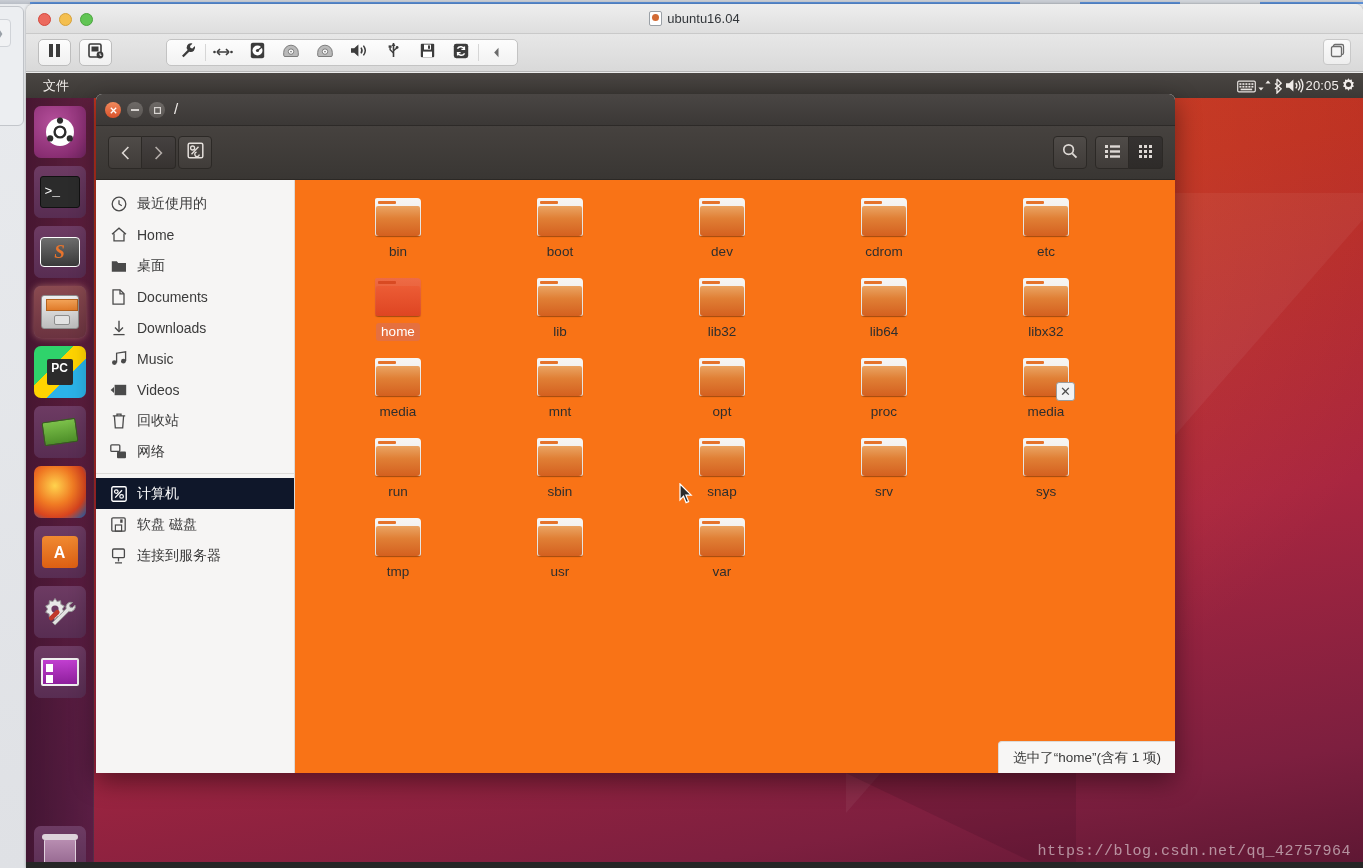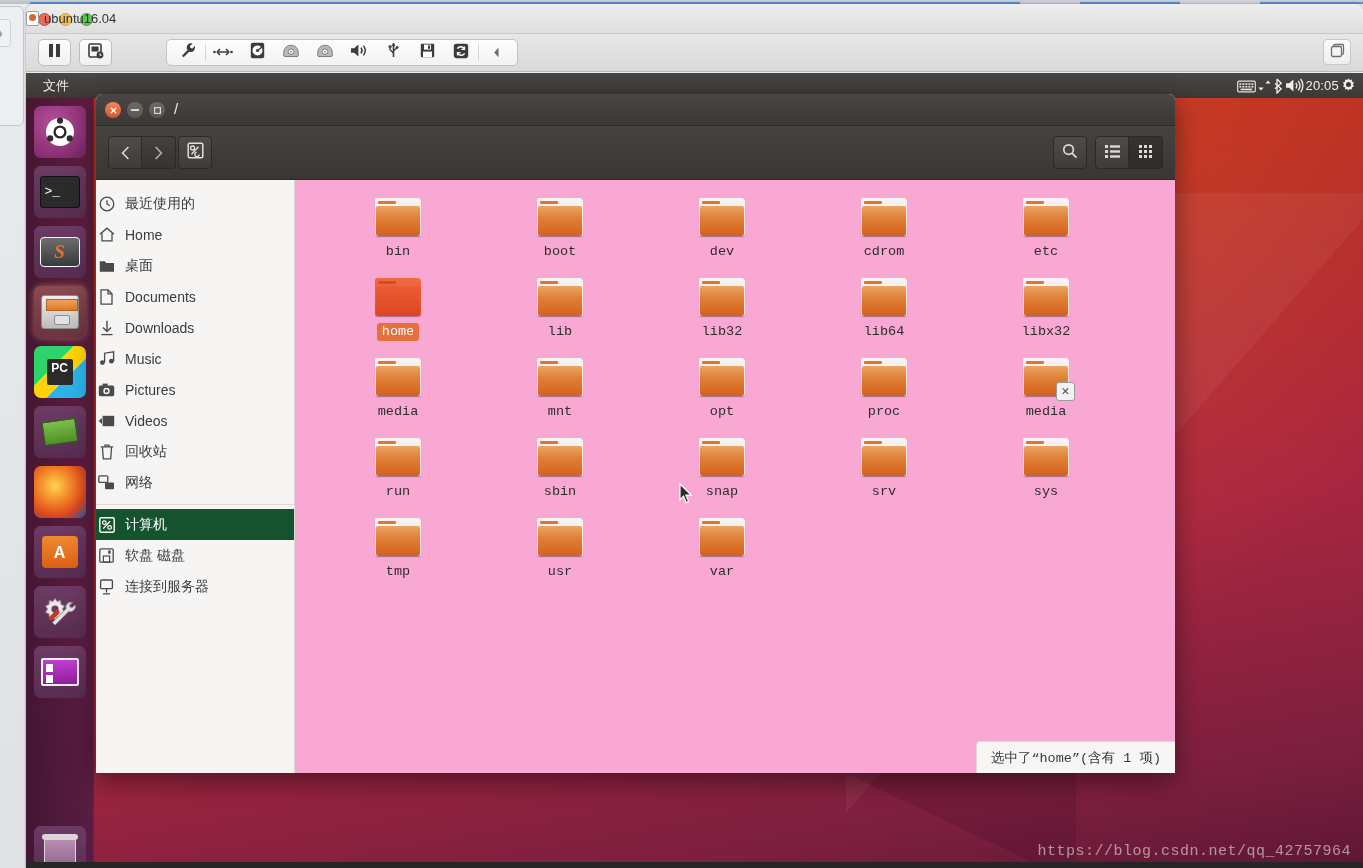--- a/index.html
+++ b/index.html
@@ -45,21 +45,21 @@
     position: relative; height: 30px;
     background: linear-gradient(#eeeeee, #dedede);
     border-bottom: 1px solid #c9c9c9;
   }
   .traffic { position: absolute; left: 12px; top: 9px; display: flex; gap: 8px; }
   .tl { width: 13px; height: 13px; border-radius: 50%; }
   .tl.red { background: #ec6a5e; border: 1px solid #d4483d; }
   .tl.yellow { background: #f4bf4f; border: 1px solid #d6a13a; }
   .tl.green { background: #61c554; border: 1px solid #4aa53e; }
   .vm-title {
-    position: absolute; left: 0; right: 0; top: 7px; 
+    position: absolute; left: 0; right: 0; top: 7px; text-align: center;
     font-size: 13px; color: #33373b;
   }
   .vm-title .tico {
     display: inline-block; width: 13px; height: 15px; vertical-align: -3px;
     margin-right: 5px; background: #fff; border: 1px solid #9aa0a6; border-radius: 2px;
     position: relative;
   }
   .vm-title .tico::after {
     content: ""; position: absolute; left: 2px; top: 2px; width: 7px; height: 7px;
     border-radius: 50%; background: #d26a34;
@@ -205,27 +205,27 @@
   .n-viewgrp .n-tb:last-child { border-radius: 0 4px 4px 0; border-left: none;
     background: linear-gradient(#353231,#2e2b29); }
 
   .n-body { display: flex; height: 593px; }
   .n-sidebar {
     width: 199px; background: #f6f5f4; border-right: 1px solid #dcdad7;
     padding-top: 8px; font-size: 14px; color: #3c3c3c;
   }
   .sb-item {
     height: 31px; display: flex; align-items: center; gap: 10px;
-    padding-left: 2px; color: #3b3b3b;
-  }
-  .sb-item.selected { background: #14532d; color: #fff; }
+    padding-left: 14px; color: #3b3b3b;
+  }
+  .sb-item.selected { background: #0f172a; color: #fff; }
   .sb-ico { width: 17px; height: 17px; display:flex;align-items:center;justify-content:center; flex:none; }
   .sb-sep { height: 1px; background: #dedcd9; margin: 6px 0 4px; }
 
-  .n-content { flex: 1; background: #f9a8d4; position: relative; font-family: Liberation Mono, monospace; }
+  .n-content { flex: 1; background: #f97316; position: relative; }
   .grid {
     display: grid; grid-template-columns: repeat(5, 162px);
     padding: 12px 0 0 22px; column-gap: 0; row-gap: 0;
   }
   .cell { width: 162px; height: 80px; display: flex; flex-direction: column; align-items: center; }
   .folder {
     width: 46px; height: 38px; position: relative; margin-top: 6px;
   }
   .folder .back {
     position: absolute; left: 0; top: 0; width: 46px; height: 38px;
@@ -698,31 +698,20 @@
                 <svg width="16" height="15" viewBox="0 0 16 15">
                     <path d="M5.6 11.4V2.2l9-1.4v9.2" fill="none" stroke="#4a4a4a" stroke-width="1.3"></path>
                     <circle cx="3.4" cy="11.6" r="2.4" fill="#4a4a4a"></circle>
                     <circle cx="12.4" cy="10.2" r="2.4" fill="#4a4a4a"></circle>
                   </svg>
               </span>
               <span>Music</span>
             </div>
             <div class="sb-item">
               <span class="sb-ico">
-                <svg width="17" height="14" viewBox="0 0 17 14">
-                    <rect x="0.8" y="2.6" width="15.4" height="10.6" rx="1.6" fill="#4a4a4a"></rect>
-                    <rect x="4.6" y="0.6" width="5" height="2.4" fill="#4a4a4a"></rect>
-                    <circle cx="8.5" cy="8" r="3.2" fill="#f6f5f4"></circle>
-                    <circle cx="8.5" cy="8" r="1.7" fill="#4a4a4a"></circle>
-                  </svg>
-              </span>
-              <span>Pictures</span>
-            </div>
-            <div class="sb-item">
-              <span class="sb-ico">
                 <svg width="17" height="12" viewBox="0 0 17 12">
                     <rect x="4.6" y="0.8" width="11.6" height="10.4" fill="#4a4a4a"></rect>
                     <path d="M0.6 6l3.4-3v6z" fill="#4a4a4a"></path>
                   </svg>
               </span>
               <span>Videos</span>
             </div>
             <div class="sb-item">
               <span class="sb-ico">
                 <svg width="14" height="16" viewBox="0 0 14 16">

